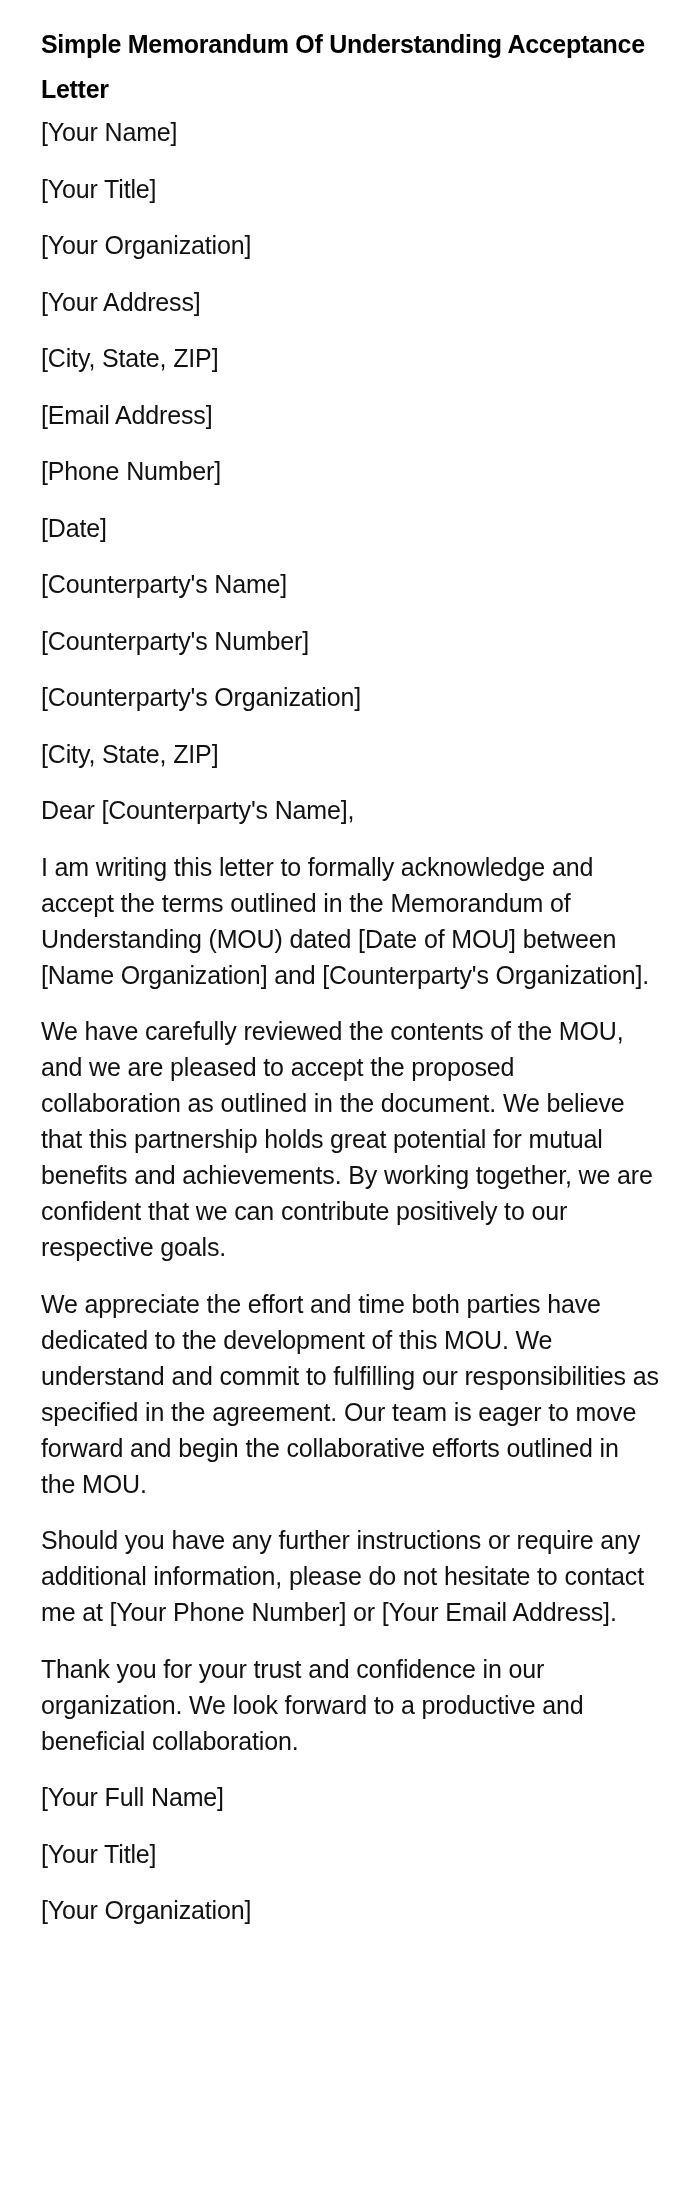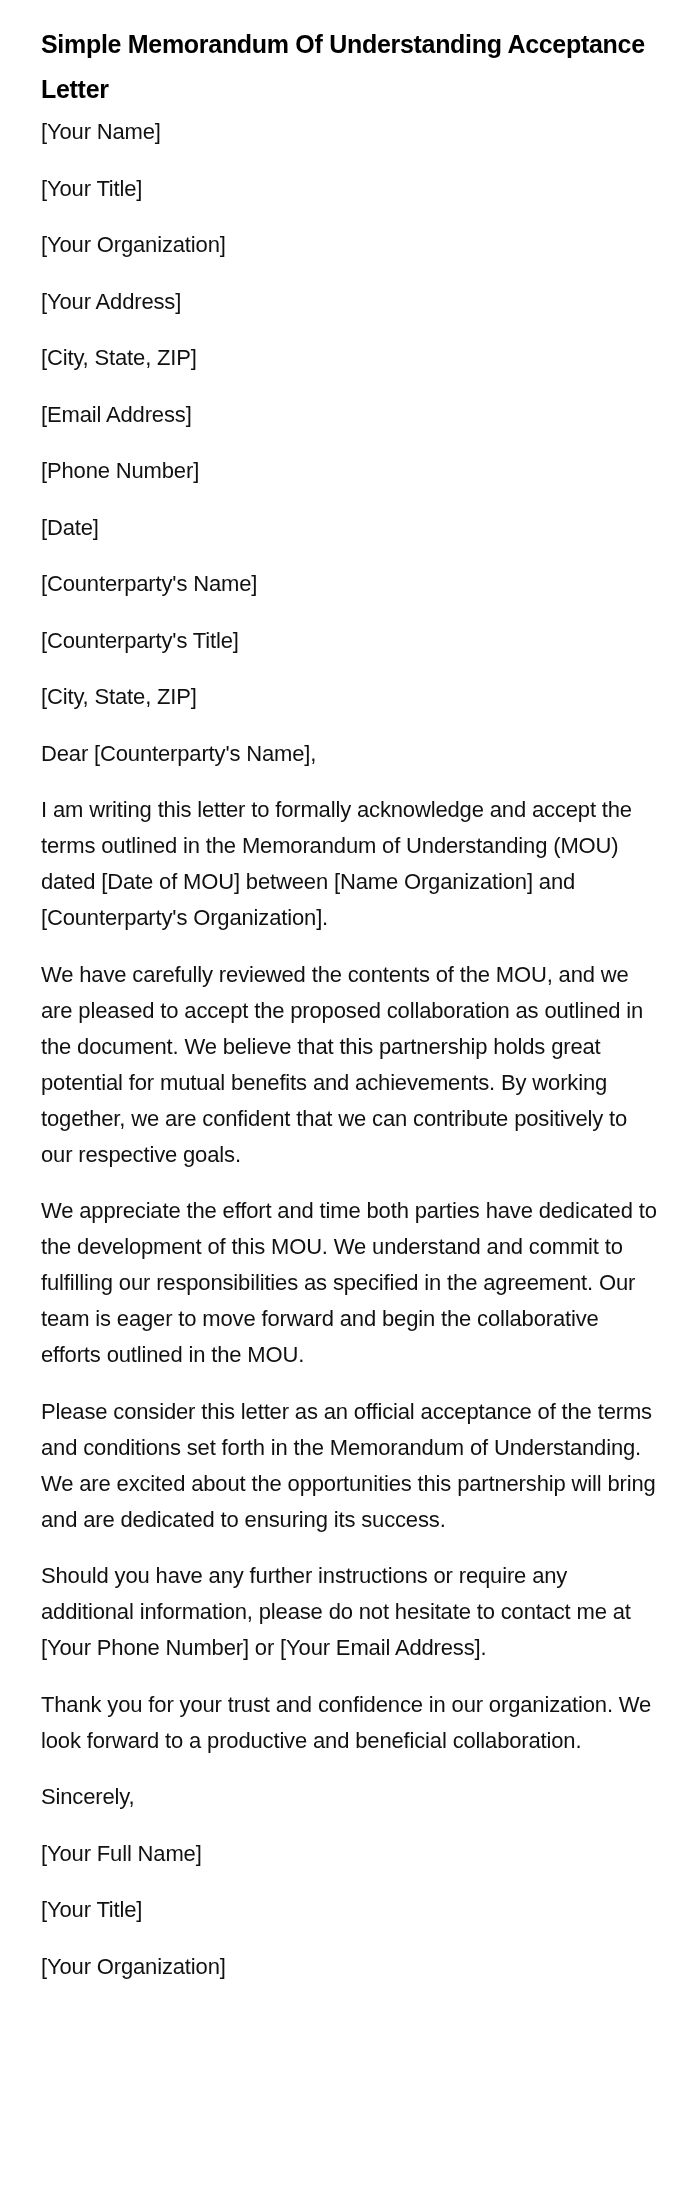--- a/index.html
+++ b/index.html
@@ -23,21 +23,21 @@
       font-family: "Liberation Sans", sans-serif;
       font-weight: bold;
       font-size: 25px;
       line-height: 45px;
       margin: 0 0 2px 0;
       color: #000000;
       letter-spacing: -0.3px;
     }
     p {
       margin: 0 0 20.5px 0;
-      font-size: 22px;
+      font-size: 25px;
       line-height: 36px;
       letter-spacing: -0.15px;
     }
   </style>
 </head>
 <body>
 
 <div class="page">
   <h1 class="title">Simple Memorandum Of Understanding Acceptance Letter</h1>
 
@@ -48,35 +48,34 @@
     <p>[Your Address]</p>
     <p>[City, State, ZIP]</p>
     <p>[Email Address]</p>
     <p>[Phone Number]</p>
   </div>
 
   <p>[Date]</p>
 
   <div>
     <p>[Counterparty's Name]</p>
-    <p>[Counterparty's Title]</p>
+    <p>[Counterparty's Number]</p>
+    <p>[Counterparty's Organization]</p>
     <p>[City, State, ZIP]</p>
   </div>
 
   <p>Dear [Counterparty's Name],</p>
 
   <div>
     <p>I am writing this letter to formally acknowledge and accept the terms outlined in the Memorandum of Understanding (MOU) dated [Date of MOU] between [Name Organization] and [Counterparty's Organization].</p>
     <p>We have carefully reviewed the contents of the MOU, and we are pleased to accept the proposed collaboration as outlined in the document. We believe that this partnership holds great potential for mutual benefits and achievements. By working together, we are confident that we can contribute positively to our respective goals.</p>
     <p>We appreciate the effort and time both parties have dedicated to the development of this MOU. We understand and commit to fulfilling our responsibilities as specified in the agreement. Our team is eager to move forward and begin the collaborative efforts outlined in the MOU.</p>
-    <p>Please consider this letter as an official acceptance of the terms and conditions set forth in the Memorandum of Understanding. We are excited about the opportunities this partnership will bring and are dedicated to ensuring its success.</p>
     <p>Should you have any further instructions or require any additional information, please do not hesitate to contact me at [Your Phone Number] or [Your Email Address].</p>
     <p>Thank you for your trust and confidence in our organization. We look forward to a productive and beneficial collaboration.</p>
   </div>
 
-  <p>Sincerely,</p>
 
   <div>
     <p>[Your Full Name]</p>
     <p>[Your Title]</p>
     <p>[Your Organization]</p>
   </div>
 </div>
 
 </body></html>

